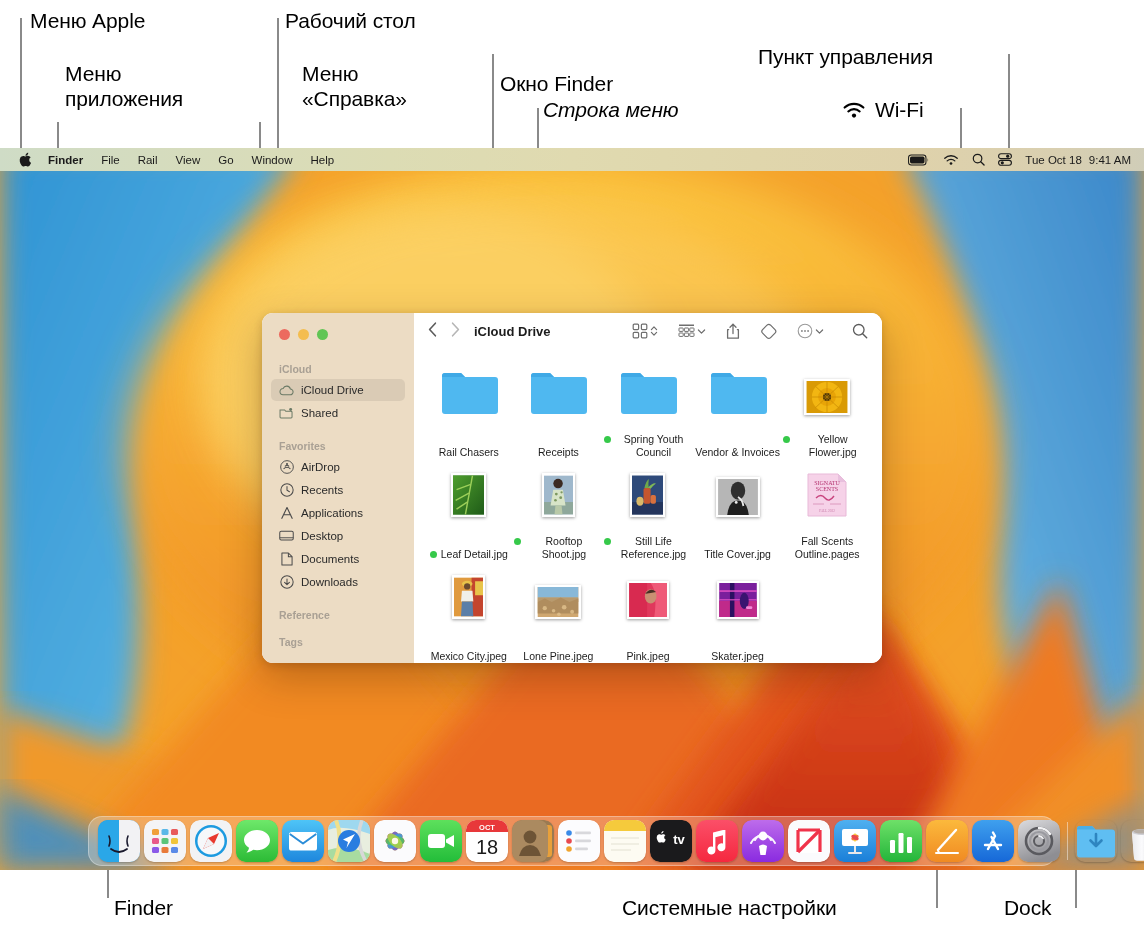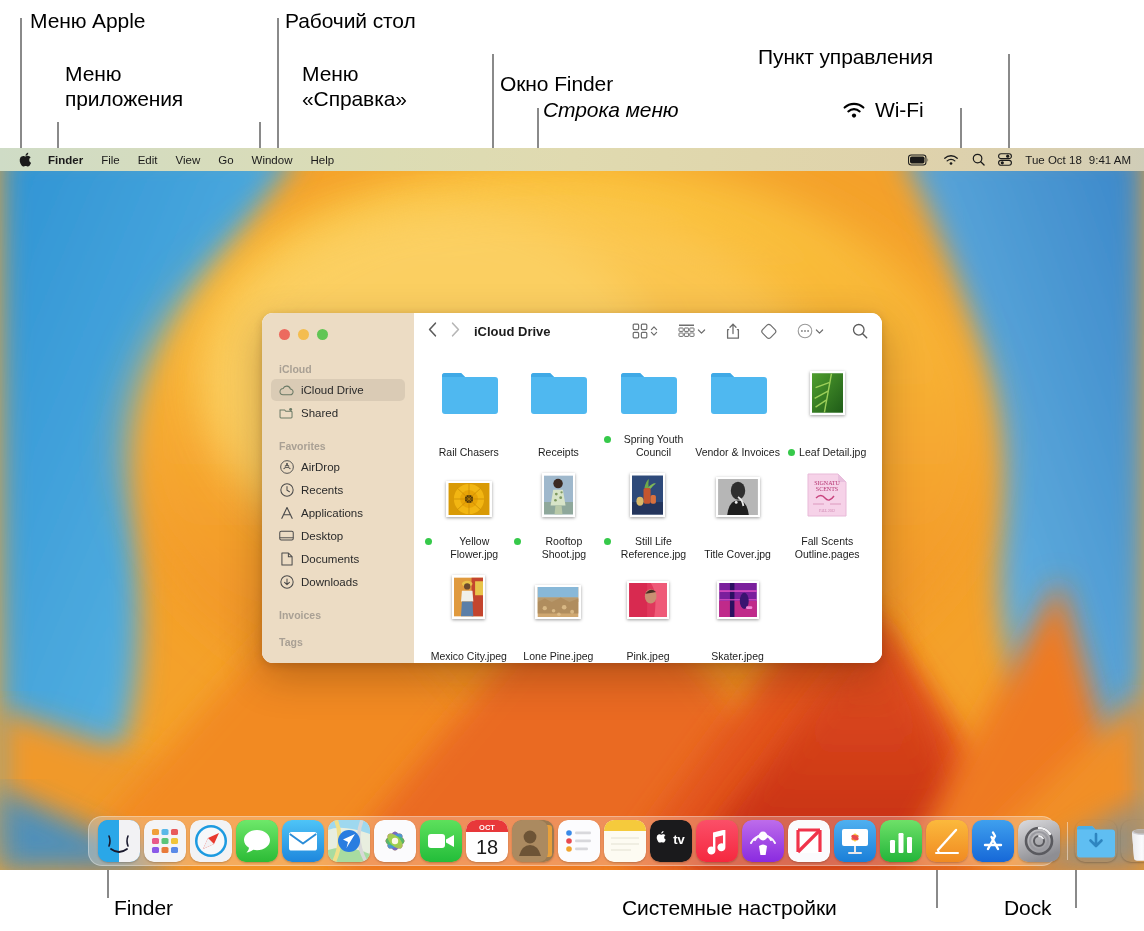--- a/index.html
+++ b/index.html
@@ -261,21 +261,21 @@
     <div id="menubar">
       <div class="mb-left">
         <div class="apple-logo mi">
           <svg width="13" height="15" viewBox="0 0 14 17">
             <path fill="#1a1a1a" d="M11.2 9c0-2 1.6-2.9 1.7-3-0.9-1.4-2.4-1.5-2.9-1.6-1.2-0.1-2.4 0.7-3 0.7-0.6 0-1.6-0.7-2.6-0.7-1.3 0-2.6 0.8-3.3 2-1.4 2.4-0.4 6 1 8 0.7 1 1.5 2.1 2.5 2 1 0 1.4-0.6 2.6-0.6 1.2 0 1.5 0.6 2.6 0.6 1.1 0 1.8-1 2.4-2 0.8-1.1 1.1-2.2 1.1-2.3-0.1 0-2.1-0.8-2.1-3.1z"></path>
             <path fill="#1a1a1a" d="M9.3 3.2c0.5-0.6 0.9-1.5 0.8-2.4-0.8 0-1.8 0.5-2.3 1.2-0.5 0.6-0.9 1.5-0.8 2.3 0.9 0.1 1.8-0.5 2.3-1.1z"></path>
           </svg>
         </div>
         <div class="mi bold">Finder</div>
         <div class="mi">File</div>
-        <div class="mi">Edit</div>
+        <div class="mi">Rail</div>
         <div class="mi">View</div>
         <div class="mi">Go</div>
         <div class="mi">Window</div>
         <div class="mi">Help</div>
       </div>
 
       <div class="mb-right">
         <span class="mb-icon">
           <svg width="22" height="12" viewBox="0 0 24 12">
             <rect x="0.6" y="0.6" width="19" height="10.8" rx="3" fill="none" stroke="#1a1a1a" stroke-width="1.1"></rect>
@@ -398,21 +398,21 @@
           <span class="sb-ico">
             <svg width="14" height="14" viewBox="0 0 15 15">
               <circle cx="7.5" cy="7.5" r="6.6" fill="none" stroke="#4a4a4a" stroke-width="1.1"></circle>
               <path d="M7.5 4.2v6M4.9 7.8l2.6 2.6 2.6-2.6" fill="none" stroke="#4a4a4a" stroke-width="1.1" stroke-linecap="round" stroke-linejoin="round"></path>
             </svg>
           </span>
           <span>Downloads</span>
         </div>
 
         <div class="sb-spacer"></div>
-        <div class="sb-header">Invoices</div>
+        <div class="sb-header">Reference</div>
         <div class="sb-spacer" style="height:6px;"></div>
         <div class="sb-header">Tags</div>
       </div>
 
       <div id="fmain">
 
         <div id="ftoolbar">
           <div class="tb-nav">
             <span>
               <svg width="9" height="15" viewBox="0 0 9 15">
@@ -549,20 +549,38 @@
               <svg width="58" height="46" viewBox="0 0 58 46">
                   <path d="M2 7a3 3 0 0 1 3-3h16l4 4h30a3 3 0 0 1 3 3v31a3 3 0 0 1-3 3H5a3 3 0 0 1-3-3z" fill="#4fb8f0"></path>
                   <path d="M2 7a3 3 0 0 1 3-3h16l4 4H2z" fill="#3fa9e6"></path>
                 </svg>
             </div>
             <div class="flabel">
                 <span>Vendor &amp; Invoices</span>
               </div>
           </div>
 
+
+          <div class="fitem">
+            <div class="fthumb">
+              <svg class="photo" width="46" height="36" viewBox="0 0 46 36">
+                <rect width="46" height="36" fill="#d99a05"></rect>
+                <circle cx="23" cy="18" r="17" fill="#f2b612"></circle>
+                <circle cx="23" cy="18" r="10" fill="#e8a407"></circle>
+                <circle cx="23" cy="18" r="4.6" fill="#4a3308"></circle>
+                <g stroke="#c88a04" stroke-width="1" opacity=".8">
+                  <path d="M23 1v34M6 18h34M10 6l26 24M36 6L10 30"></path>
+                </g>
+              </svg>
+            </div>
+            <div class="flabel">
+                <span class="dot"></span>
+                <span>Yellow Flower.jpg</span>
+              </div>
+          </div>
 
           <div class="fitem">
             <div class="fthumb">
               <svg class="photo" width="35" height="44" viewBox="0 0 35 44">
                 <rect width="35" height="44" fill="#2f7a22"></rect>
                 <path d="M0 0h35v44H0z" fill="url(#lg1)"></path>
                 <defs>
                     <linearGradient id="lg1" x1="0" y1="0" x2="1" y2="1">
                       <stop offset="0" stop-color="#4f9e2e"></stop>
                       <stop offset="1" stop-color="#1f5c18"></stop>
@@ -577,38 +595,20 @@
               </svg>
             </div>
             <div class="flabel">
                 <span class="dot"></span>
                 <span>Leaf Detail.jpg</span>
               </div>
           </div>
 
           <div class="fitem">
             <div class="fthumb">
-              <svg class="photo" width="46" height="36" viewBox="0 0 46 36">
-                <rect width="46" height="36" fill="#d99a05"></rect>
-                <circle cx="23" cy="18" r="17" fill="#f2b612"></circle>
-                <circle cx="23" cy="18" r="10" fill="#e8a407"></circle>
-                <circle cx="23" cy="18" r="4.6" fill="#4a3308"></circle>
-                <g stroke="#c88a04" stroke-width="1" opacity=".8">
-                  <path d="M23 1v34M6 18h34M10 6l26 24M36 6L10 30"></path>
-                </g>
-              </svg>
-            </div>
-            <div class="flabel">
-                <span class="dot"></span>
-                <span>Yellow Flower.jpg</span>
-              </div>
-          </div>
-
-          <div class="fitem">
-            <div class="fthumb">
               <svg class="photo" width="33" height="44" viewBox="0 0 33 44">
                 <rect width="33" height="44" fill="#9fb8cc"></rect>
                 <rect y="30" width="33" height="14" fill="#8fa89b"></rect>
                 <circle cx="16" cy="9" r="5.4" fill="#3b2a22"></circle>
                 <path d="M10.5 16h11l3 18h-17z" fill="#d8e4c8"></path>
                 <g fill="#6d8a4e" opacity=".85">
                     <circle cx="14" cy="21" r="1.6"></circle>
                     <circle cx="19" cy="25" r="1.6"></circle>
                     <circle cx="13" cy="28" r="1.5"></circle>
                     <circle cx="20" cy="19" r="1.3"></circle>

